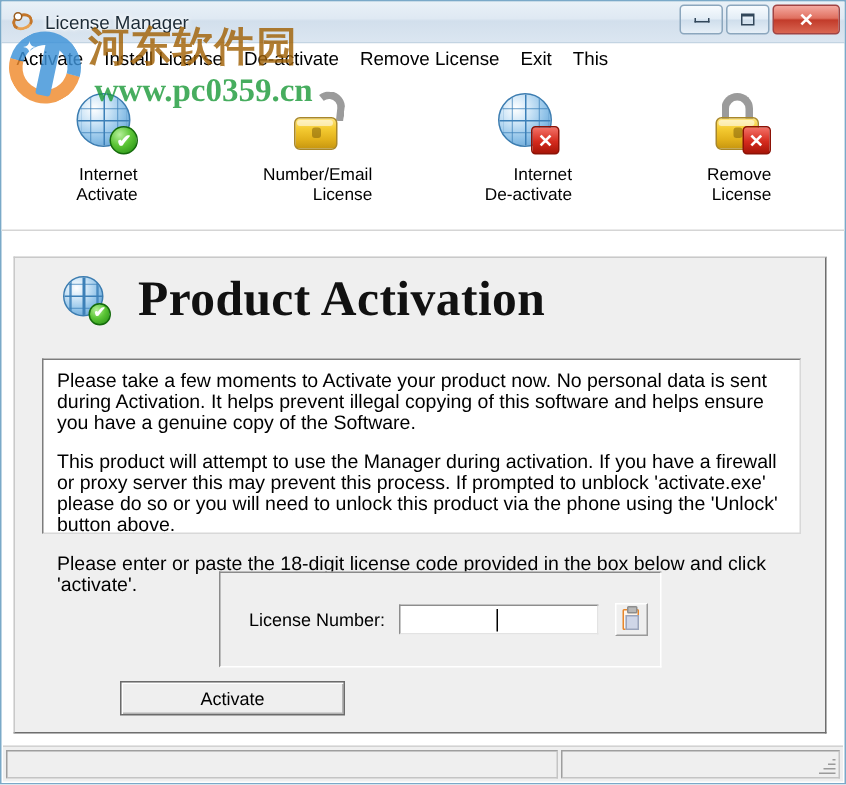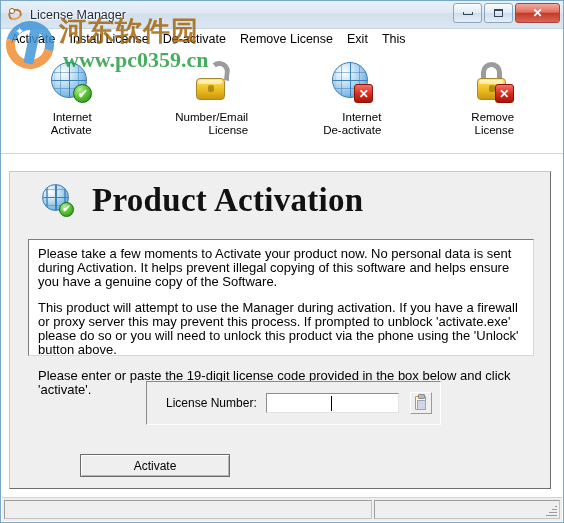--- a/index.html
+++ b/index.html
@@ -239,21 +239,21 @@
     margin: 0 0 12px 0;
     font-size: 13px;
     line-height: 14px;
     color: #000;
   }
   .textbox p:last-child { margin-bottom: 0; }
 
   .license-group {
     position: absolute;
     left: 136px; top: 209px;
-    width: 295px; height: 44px;
+    width: 295px; height: 64px;
     background: #efefef;
     border: 1px solid #8a8a8a;
     border-right-color: #ffffff;
     border-bottom-color: #ffffff;
     display: flex;
     align-items: center;
   }
   .license-label {
     font-size: 12px;
     color: #000;
@@ -498,21 +498,21 @@
       <div class="header-icon">
         <div class="globe"></div>
         <div class="badge ok">✔</div>
       </div>
       <div class="header-title">Product Activation</div>
     </div>
 
     <div class="textbox">
       <p>Please take a few moments to Activate your product now.  No personal data is sent during Activation.  It helps prevent illegal copying of this software and helps ensure you have a genuine copy of the Software.</p>
       <p>This product will attempt to use the Manager during activation.  If you have a firewall or proxy server this may prevent this process.  If prompted to unblock 'activate.exe' please do so or you will need to unlock this product via the phone using the 'Unlock' button above.</p>
-      <p>Please enter or paste the 19-digit license code provided in the box below and click 'activate'.</p>
+      <p>Please enter or paste the 18-digit license code provided in the box below and click 'activate'.</p>
     </div>
 
     <div class="license-group">
       <div class="license-label">License Number:</div>
       <div class="license-input" title="">
         <span></span>
         <span class="caret"></span>
       </div>
       <div class="paste-btn">
         <span class="clip"></span>

